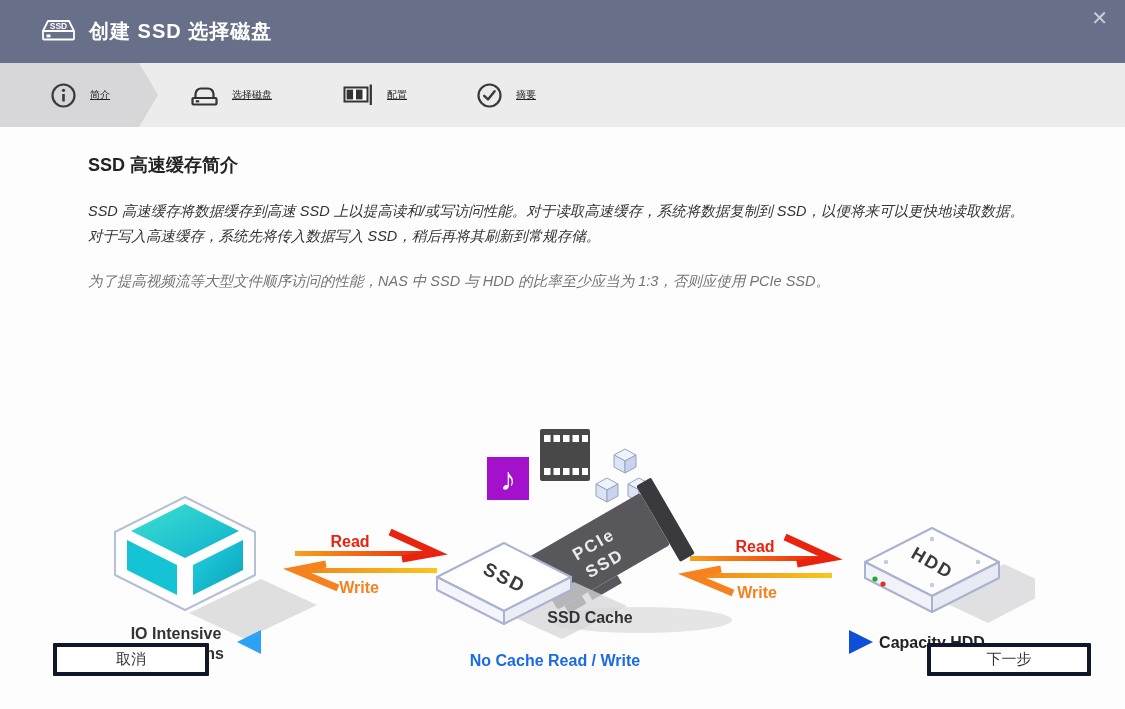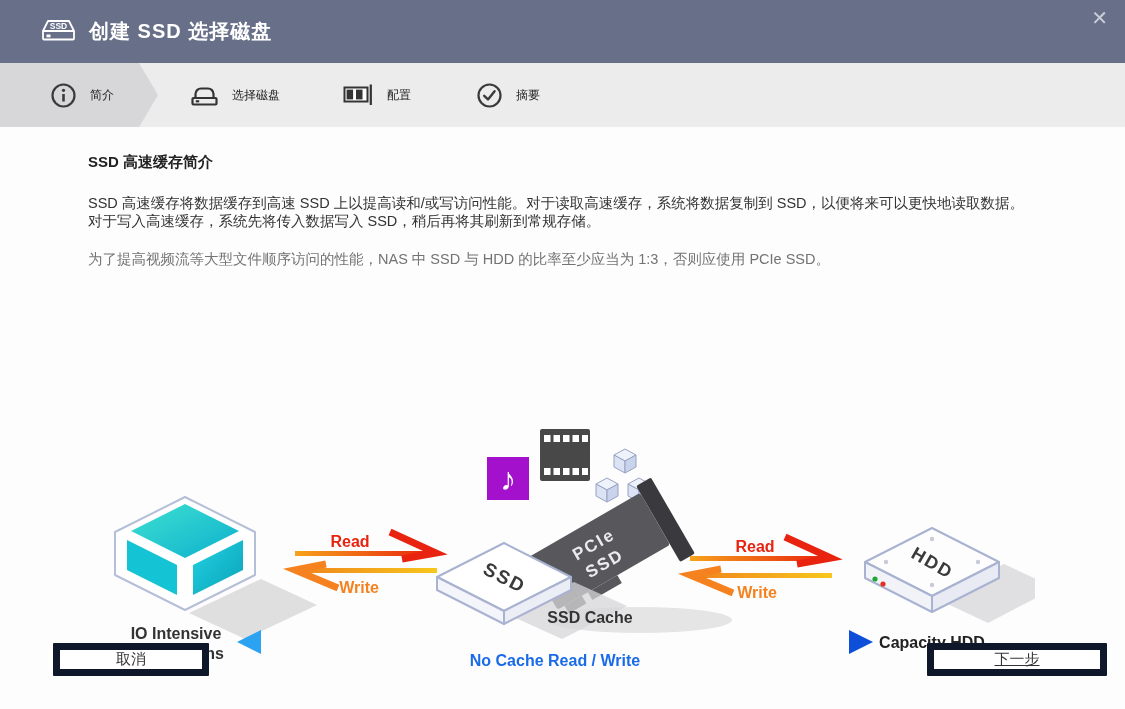--- a/index.html
+++ b/index.html
@@ -23,38 +23,38 @@
   }
   
   .stepbar{height:64px;background:#ececec;position:relative;}
   .step-chevron{
     position:absolute;left:0;top:0;width:158px;height:100%;background:#d7d7d9;
     -webkit-clip-path:polygon(0 0,139px 0,158px 50%,139px 100%,0 100%);
     clip-path:polygon(0 0,139px 0,158px 50%,139px 100%,0 100%);
   }
   .step{position:absolute;top:0;height:100%;display:flex;align-items:center;gap:13px;}
   .step-1{left:50px;} .step-2{left:190px;text-align:center;} .step-3{left:343px;} .step-4{left:476px;}
-  .step-label{font-size:12px;color:#222;font-weight:500;}
+  .step-label{font-size:10px;color:#222;font-weight:500;text-decoration:underline;}
   .step svg{display:block;}
   
   .content{position:relative;background:#fdfdfd;height:582px;box-sizing:border-box;
     padding:26px 88px 0;}
-  .content h3{margin:0;font-size:15px;font-weight:bold;color:#222;}
-  .content p{margin:22px 0 0;font-size:14.5px;line-height:18px;color:#333;max-width:950px;}
+  .content h3{margin:0;font-size:18px;font-weight:bold;color:#222;}
+  .content p{margin:22px 0 0;font-size:14.5px;line-height:25px;color:#333;max-width:950px;font-style:italic;}
   .content p.note{color:#737373;margin-top:20px;}
   .diagram{position:absolute;left:85px;top:300px;}
   .diagram text{font-family:"Liberation Sans","DejaVu Sans",sans-serif;}
   
   .btn{
-    position:absolute;background:#ffffff;border:7px solid #0f172a;border-radius:1px;
+    position:absolute;background:#ffffff;border:4px solid #0f172a;border-radius:1px;
     font-size:15px;color:#333;display:flex;align-items:center;justify-content:center;
     cursor:pointer;font-family:inherit;
   }
   .btn-cancel{left:53px;top:643px;width:156px;height:33px;}
-  .btn-next{left:927px;top:643px;width:180px;height:33px;text-decoration:underline;}
+  .btn-next{left:927px;top:643px;width:164px;height:33px;}
 </style>
 </head>
 <body>
 
 <div class="titlebar">
   <svg class="title-icon" width="37" height="27" viewBox="0 0 37 27">
     <polygon points="8,3 29,3 34,13 3,13" fill="none" stroke="#fff" stroke-width="1.8" stroke-linejoin="round"></polygon>
     <text x="18.5" y="11" text-anchor="middle" font-size="8.5" font-weight="bold" fill="#fff">SSD</text>
     <rect x="3" y="13" width="31" height="8.5" rx="1" fill="none" stroke="#fff" stroke-width="1.8"></rect>
     <rect x="6.5" y="16.5" width="4" height="2.8" fill="#fff"></rect>

